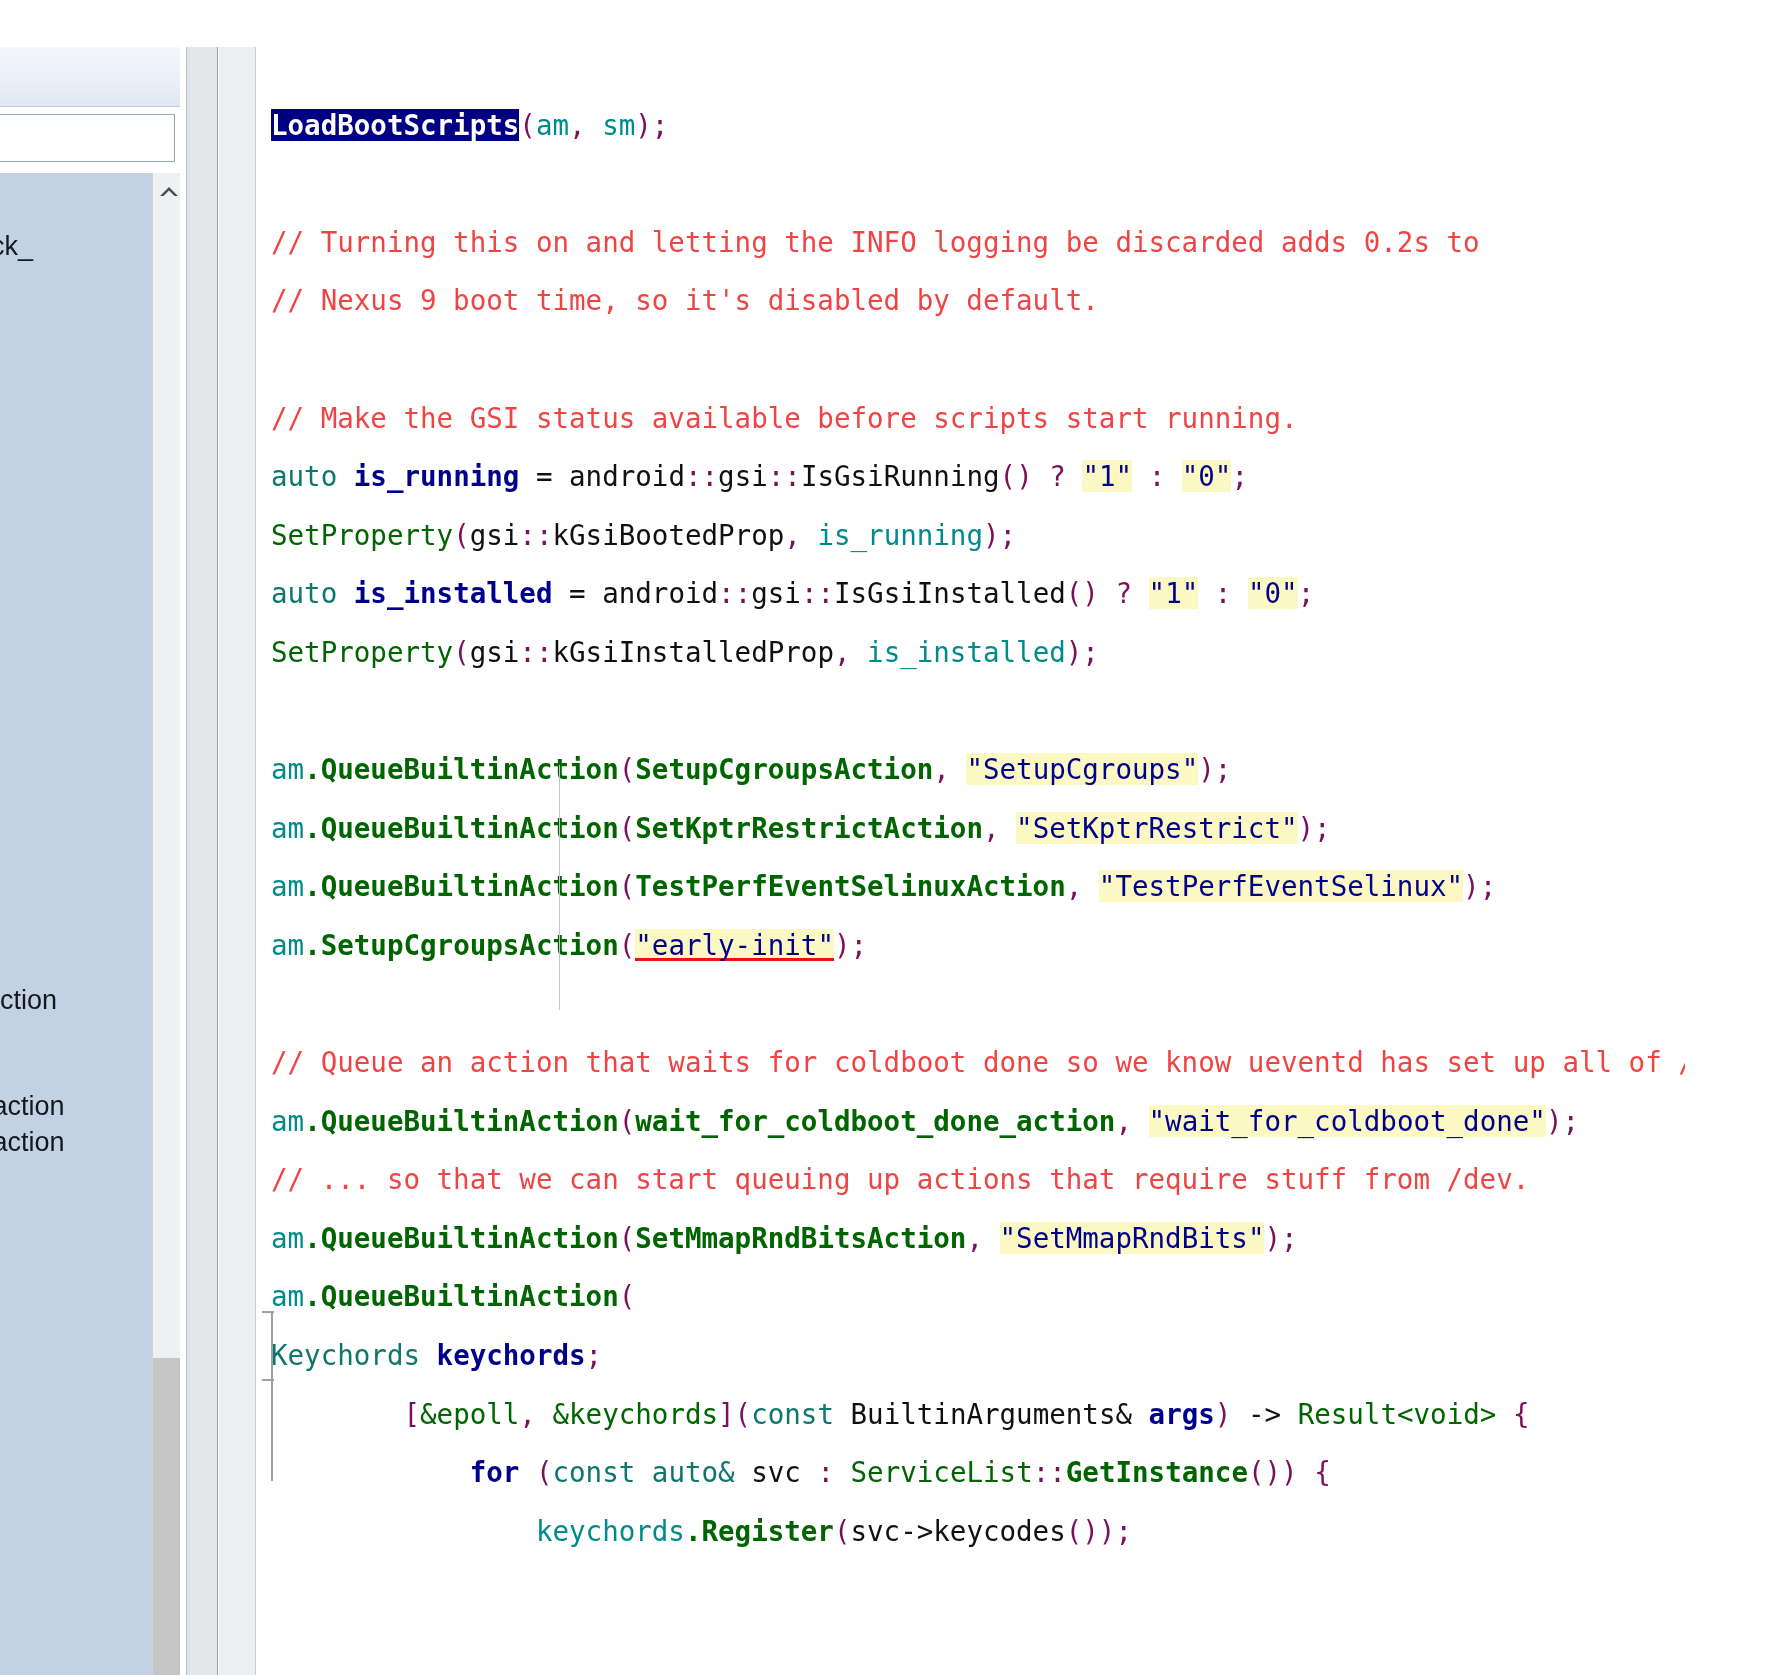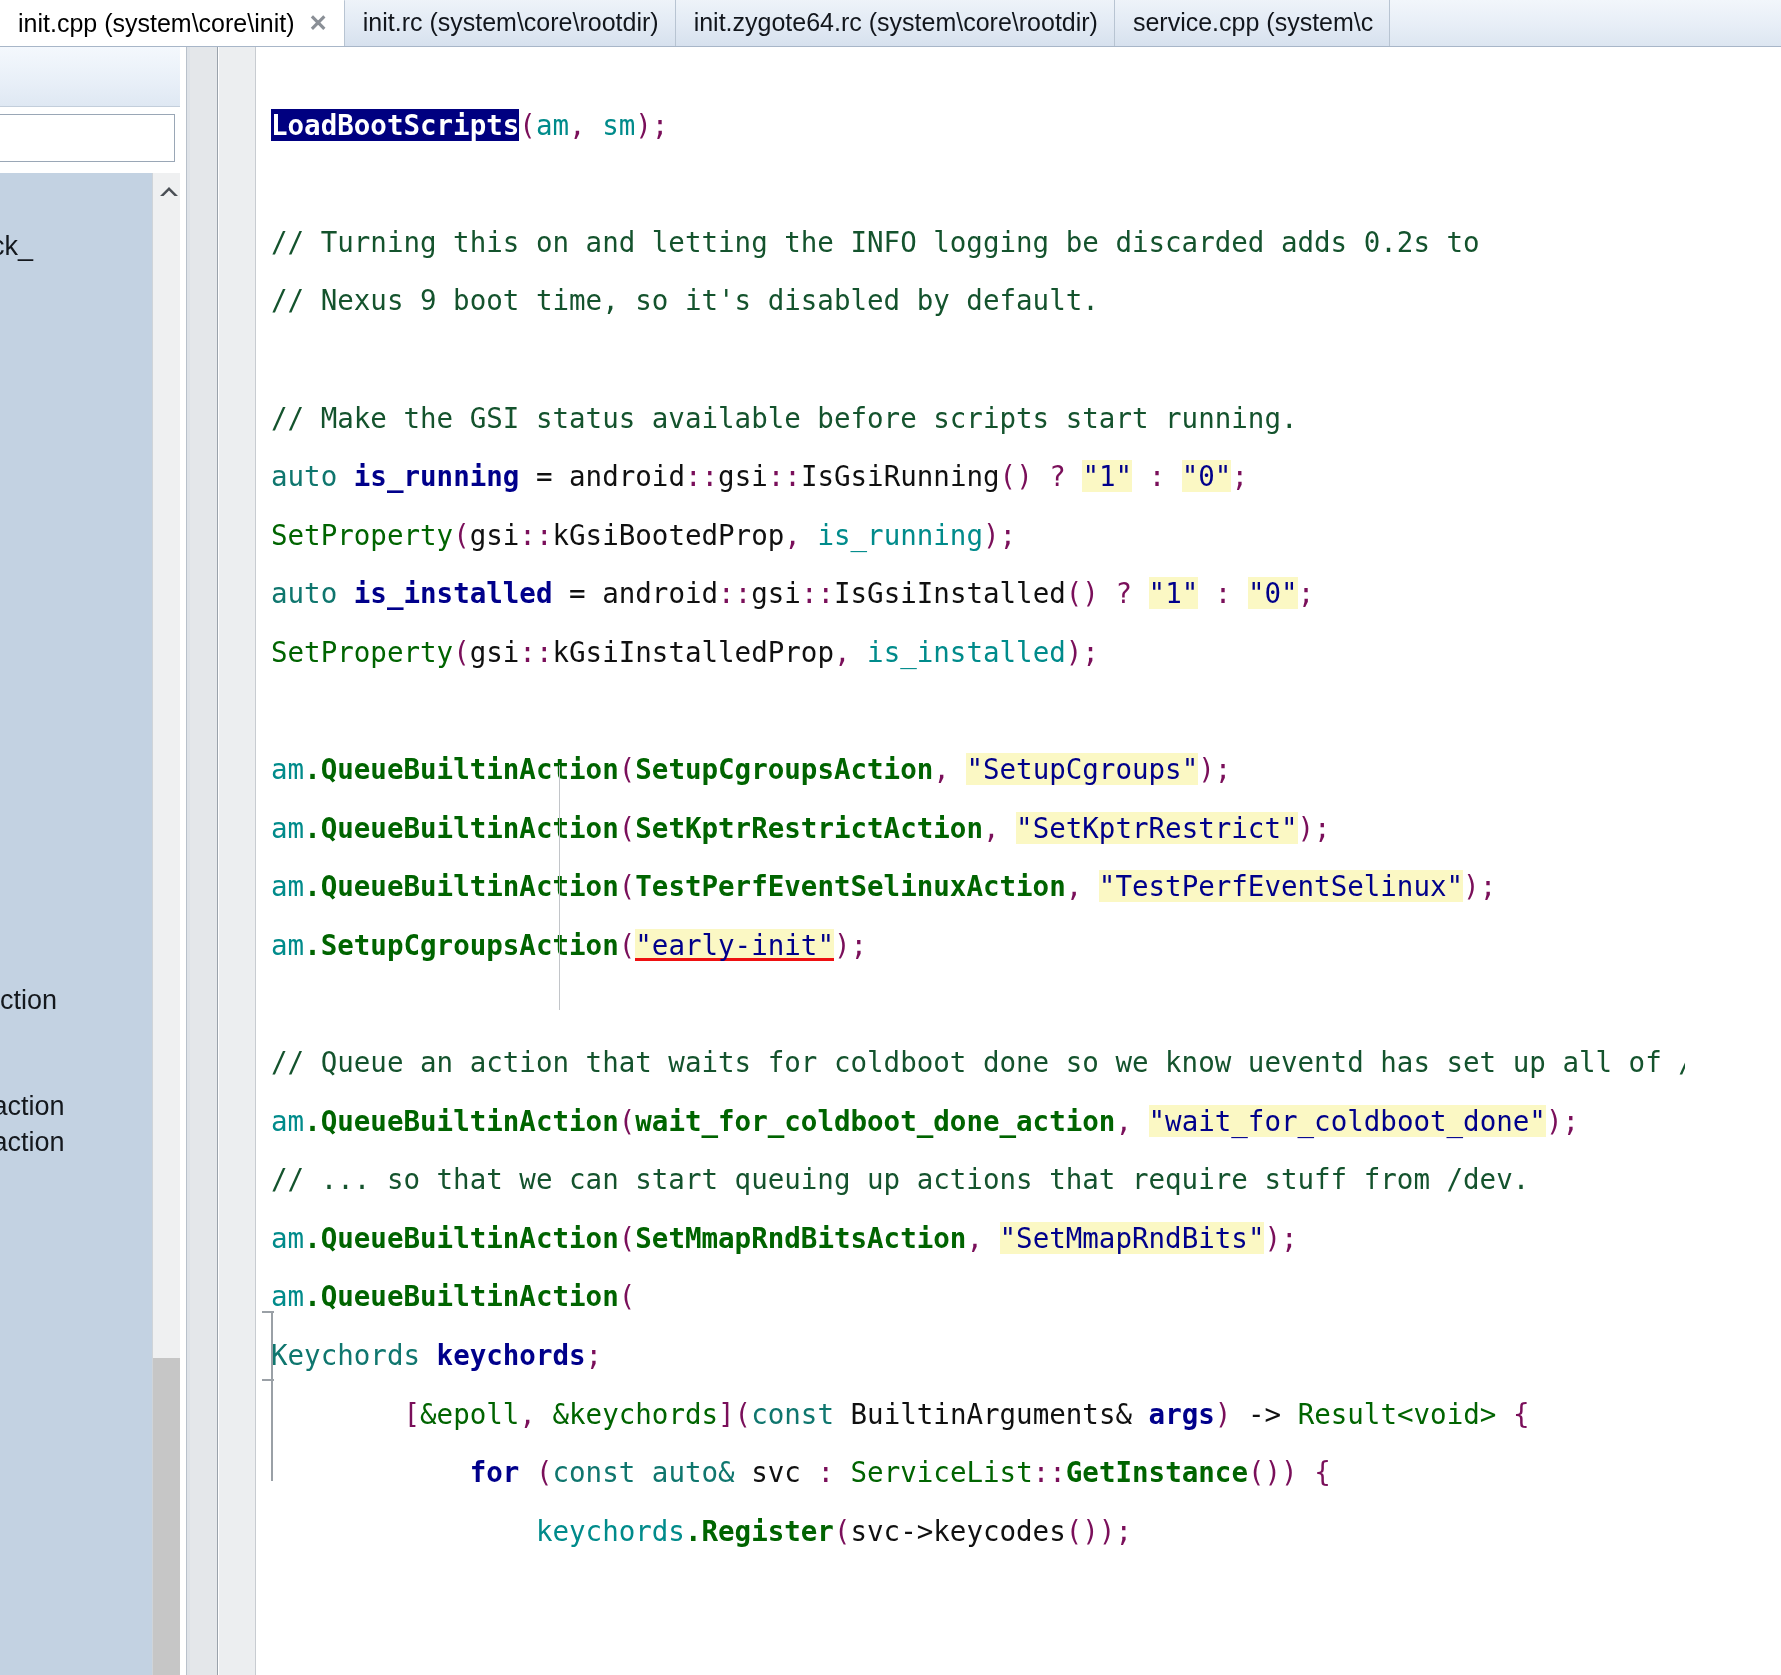--- a/index.html
+++ b/index.html
@@ -108,21 +108,21 @@
   .ln{height:29.3px;padding-left:14px;white-space:pre;}
 
   
   .kw     {color:#00008b;font-weight:bold;}   
   .ty     {color:#0f766e;margin-top:16px;}                    
   .fn     {color:#006400;font-weight:bold;}   
   .fnp    {color:#006400;}                    
   .var    {color:#008b8b;}                    
   .vb     {color:#00008b;font-weight:bold;}   
   .pun    {color:#7a0f5a;}                    
-  .cmt    {color:#14532d;}                    
+  .cmt    {color:#ef4444;}                    
   .plain  {color:#101010;}
   .str    {color:#00008b;background:#fbf8c4;} 
   .op     {color:#101010;}
 
   .sel{background:#000080;color:#ffffff;font-weight:bold;}
   .ul{
     background-image:linear-gradient(to right,#ee1111,#ee1111);
     background-repeat:no-repeat;
     background-position:0 1.06em;
     background-size:100% 4px;
@@ -133,35 +133,20 @@
   }
   .foldtick{
     position:absolute;width:12px;height:2px;background:#9aa0a6;
   }
 </style>
 </head>
 <body>
 
 <div id="root">
 
-  <div class="tabbar">
-    <div class="tab active">
-      <span>init.cpp (system\core\init)</span>
-      <span class="closex">✕</span>
-    </div>
-    <div class="tab">
-      <span>init.rc (system\core\rootdir)</span>
-    </div>
-    <div class="tab">
-      <span>init.zygote64.rc (system\core\rootdir)</span>
-    </div>
-    <div class="tab">
-      <span>service.cpp (system\c</span>
-    </div>
-  </div>
 
   <div class="leftpanel">
     <div class="lp-header"></div>
     <input class="lp-search" type="text" value="" placeholder="" style="">
     <div class="lp-list">
       <div class="lp-item" style="top:60px">d_lock_</div>
 
       <div class="lp-item" style="top:814px">ne_action</div>
 
       <div class="lp-item" style="top:920px">ers_action</div>

